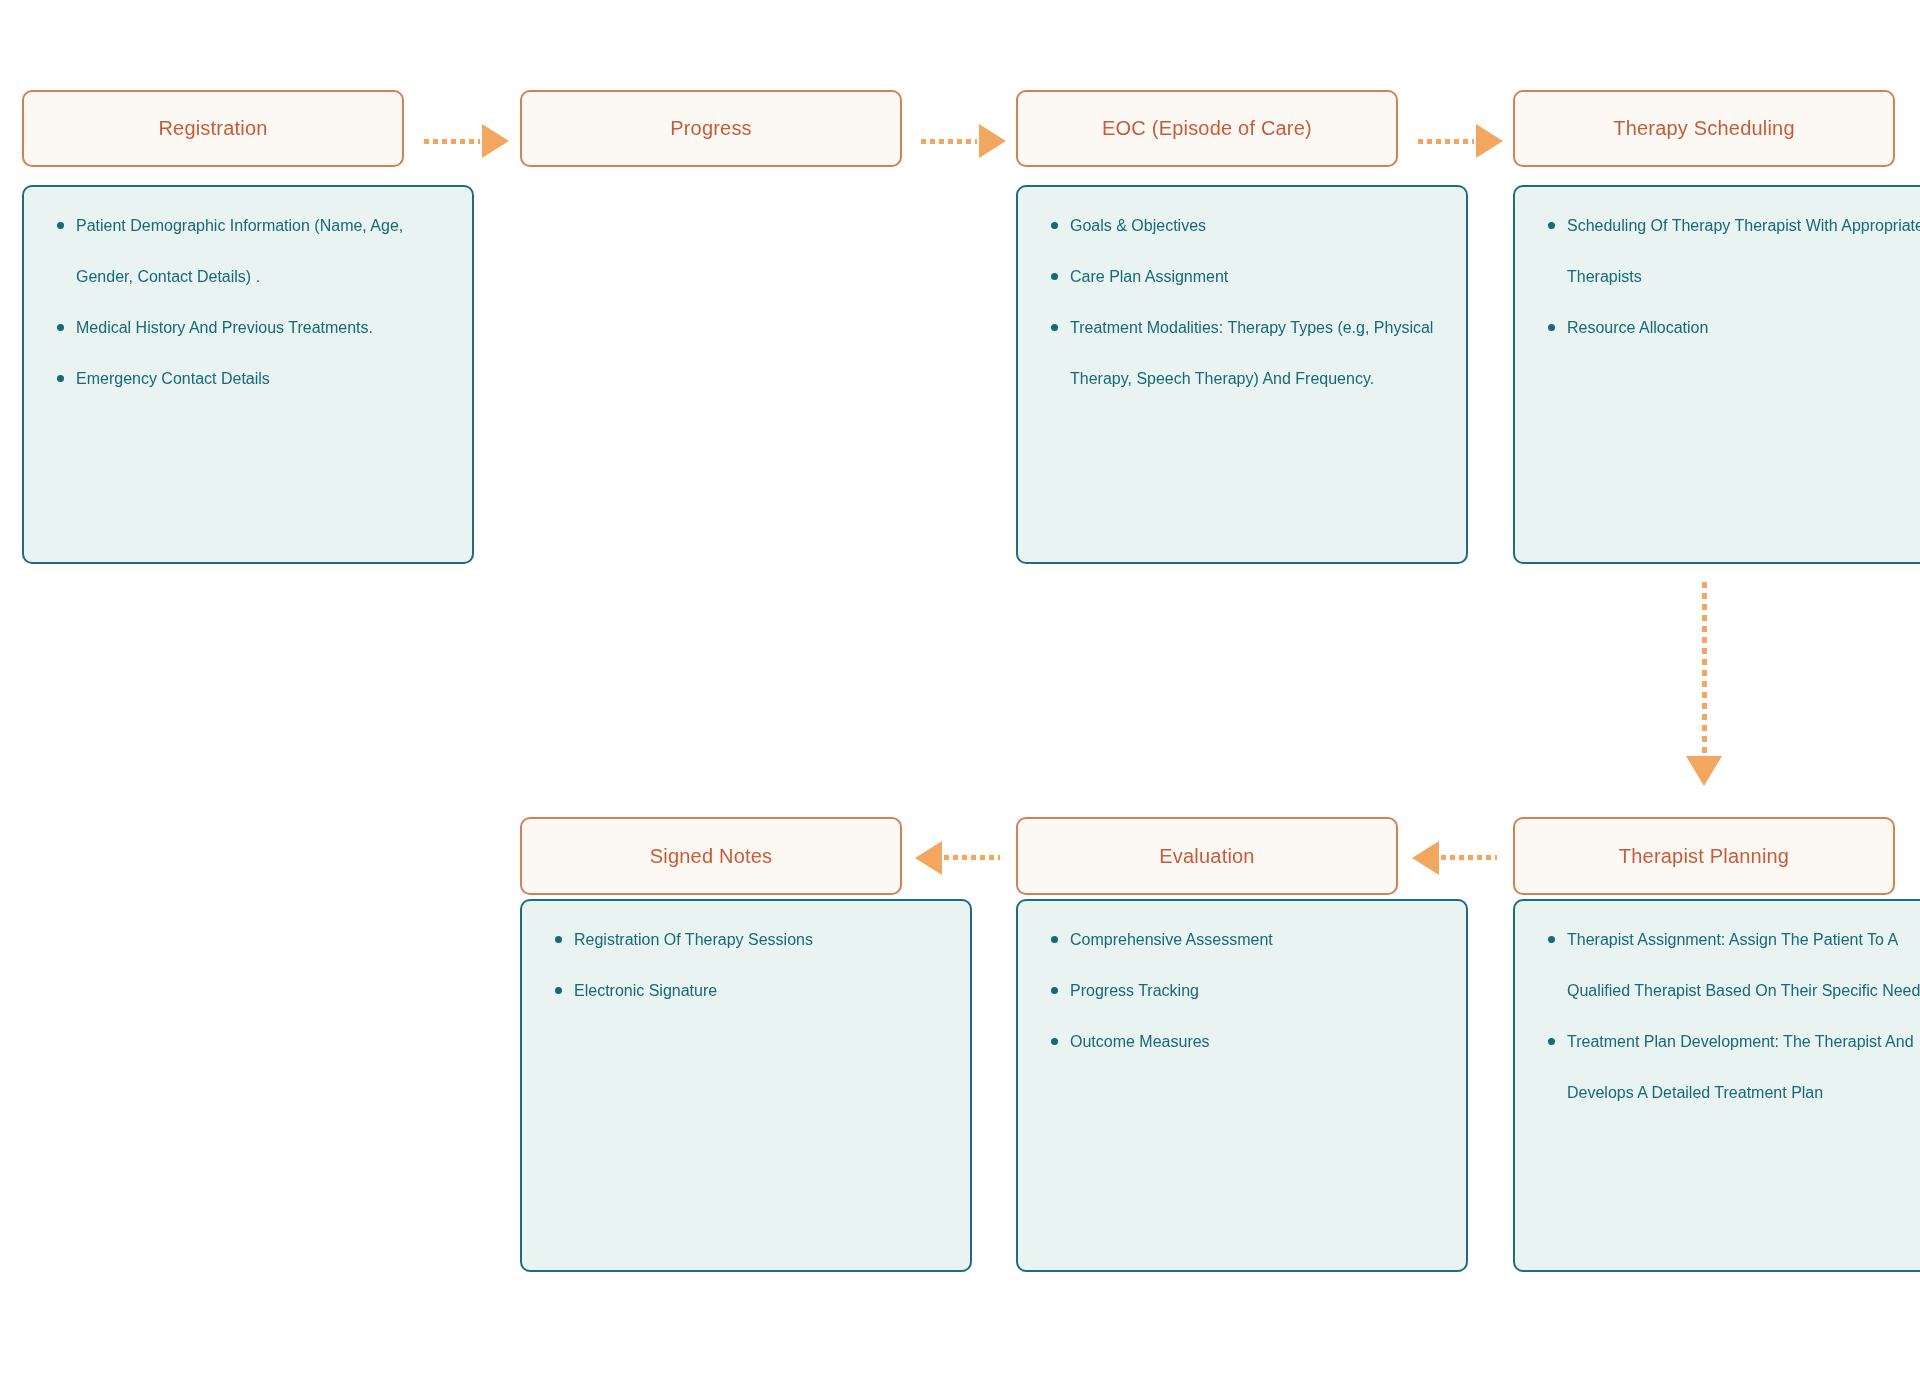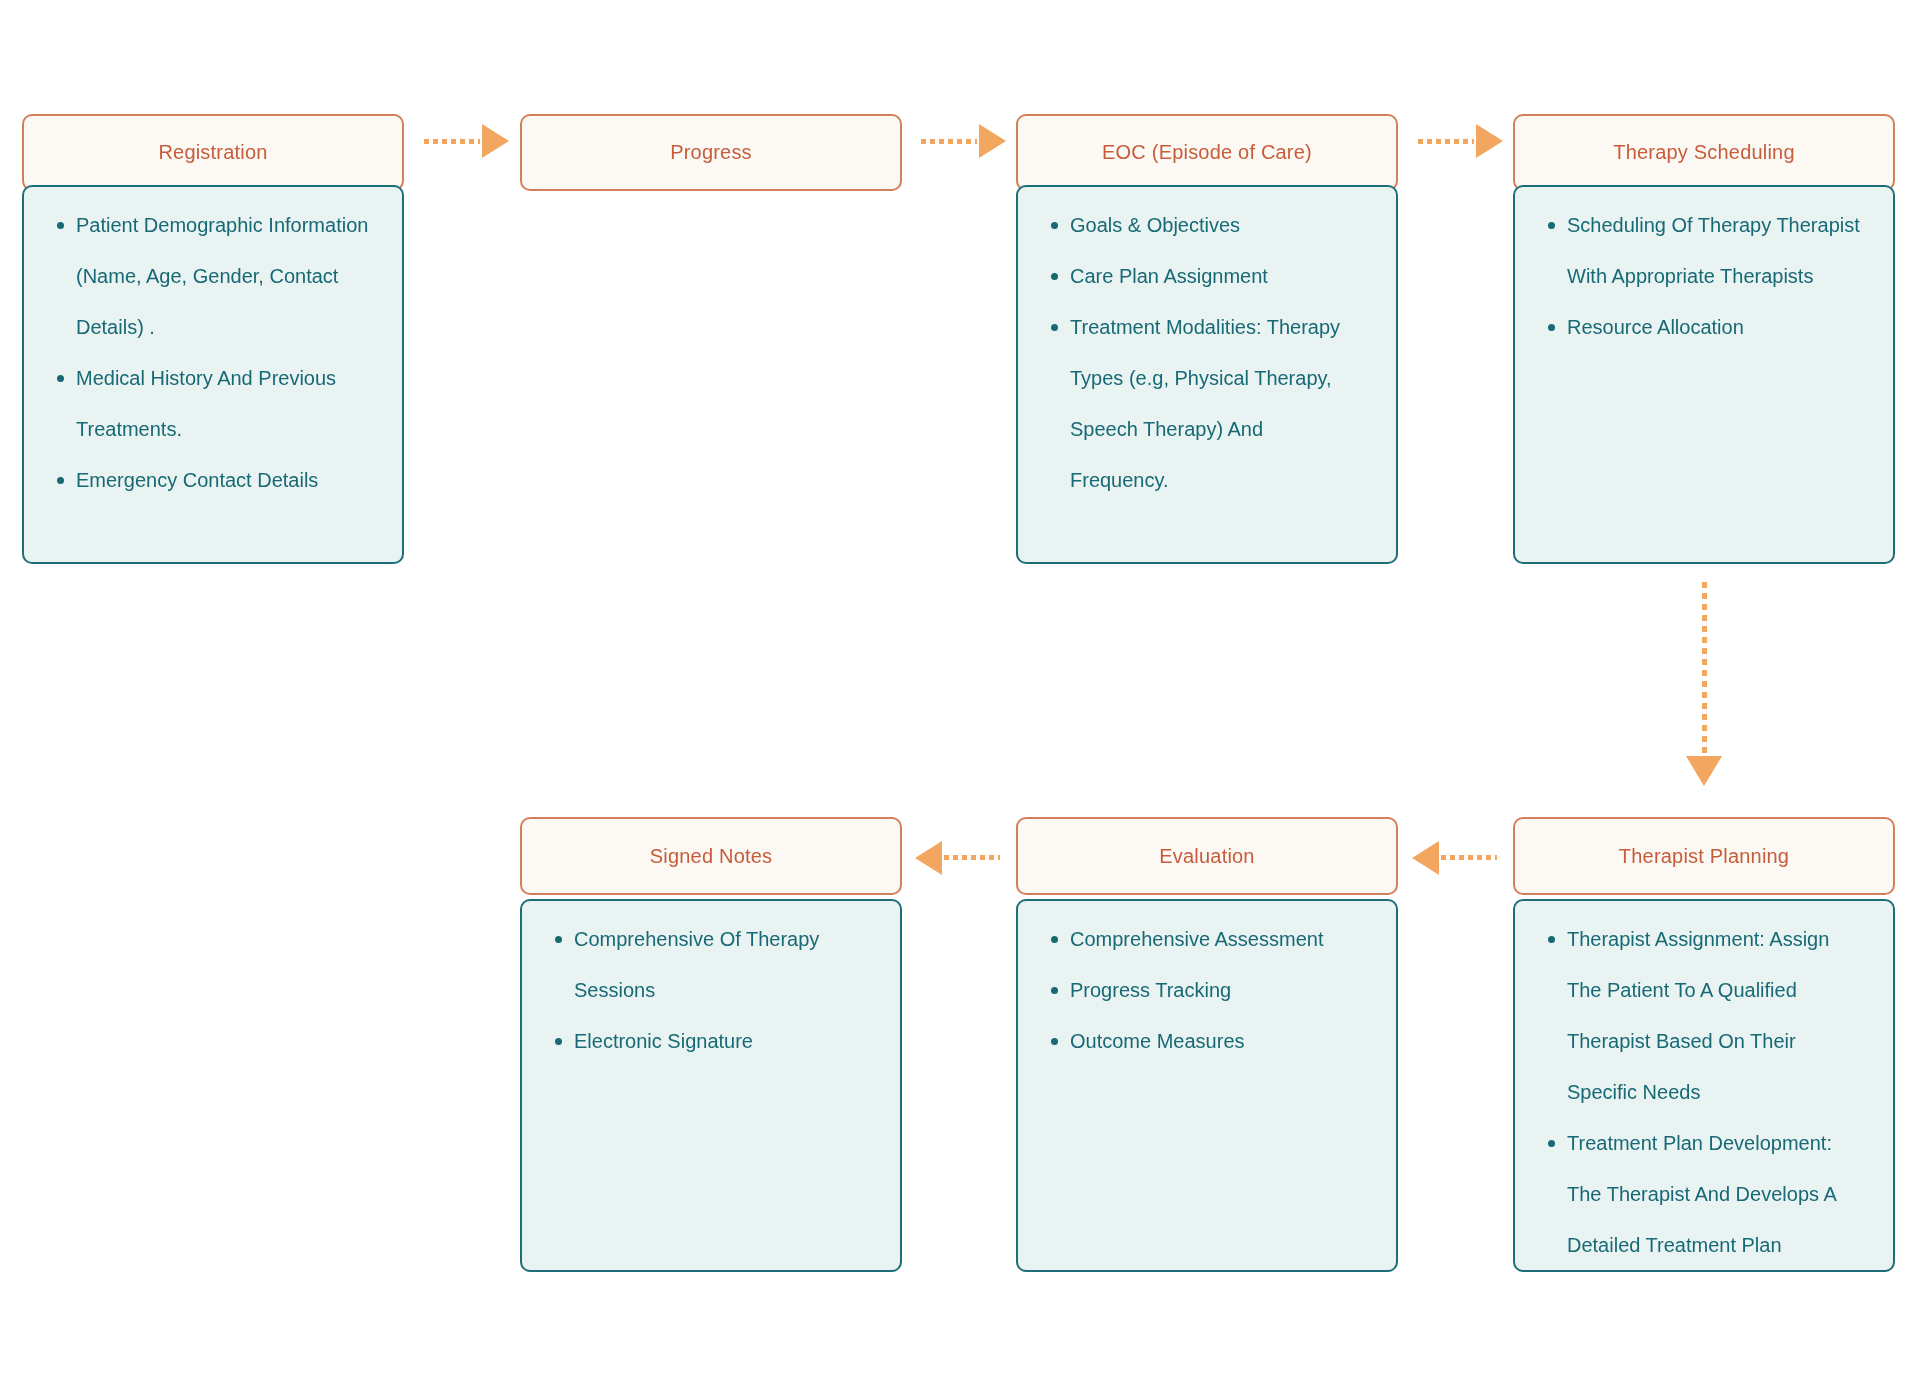--- a/index.html
+++ b/index.html
@@ -5,25 +5,25 @@
   html,body{margin:0;padding:0;background:#ffffff;}
   body{width:1920px;height:1400px;position:relative;font-family:"Liberation Sans",sans-serif;overflow:hidden;}
   .canvas{position:absolute;inset:0;}
   .node-header{
     position:absolute;box-sizing:border-box;width:382px;height:77px;
     border:2px solid #D1805A;background:#FCF8F3;border-radius:10px;
     display:flex;align-items:center;justify-content:center;
     color:#C75C3A;font-size:20px;font-weight:500;letter-spacing:.2px;
   }
   .node-body{
-    position:absolute;box-sizing:border-box;width:382px;
+    position:absolute;box-sizing:border-box;width:452px;
     border:2px solid #1E6E7A;background:#E9F3F1;border-radius:10px;
-    color:#176976;font-size:20px;font-weight:500;
+    color:#176976;font-size:16px;font-weight:500;
   }
-  .row1-header{top:114px;text-align:right;}
+  .row1-header{top:90px;text-align:right;}
   .row1-body{top:185px;height:379px;}
   .row2-header{top:817px;height:78px;}
   .row2-body{top:899px;height:373px;}
   .col1{left:22px;} .col2{left:520px;} .col3{left:1016px;} .col4{left:1513px;}
   ul.bullets{margin:0;padding:13px 30px 0 52px;list-style:none;}
   ul.bullets li{position:relative;line-height:51px;}
   ul.bullets li::before{
     content:"";position:absolute;left:-19px;top:22px;width:7px;height:7px;
     border-radius:50%;background:#176976;
   }
@@ -73,21 +73,21 @@
       <li><span>Scheduling Of Therapy Therapist With Appropriate Therapists</span></li>
       <li><span>Resource Allocation</span></li>
     </ul>
   </div>
 
   <div class="node-header row2-header col2">
     <span>Signed Notes</span>
   </div>
   <div class="node-body row2-body col2">
     <ul class="bullets">
-      <li><span>Comprehensive Of Therapy Sessions</span></li>
+      <li><span>Registration Of Therapy Sessions</span></li>
       <li><span>Electronic Signature</span></li>
     </ul>
   </div>
 
   <div class="node-header row2-header col3">
     <span>Evaluation</span>
   </div>
   <div class="node-body row2-body col3">
     <ul class="bullets">
       <li><span>Comprehensive Assessment</span></li>

